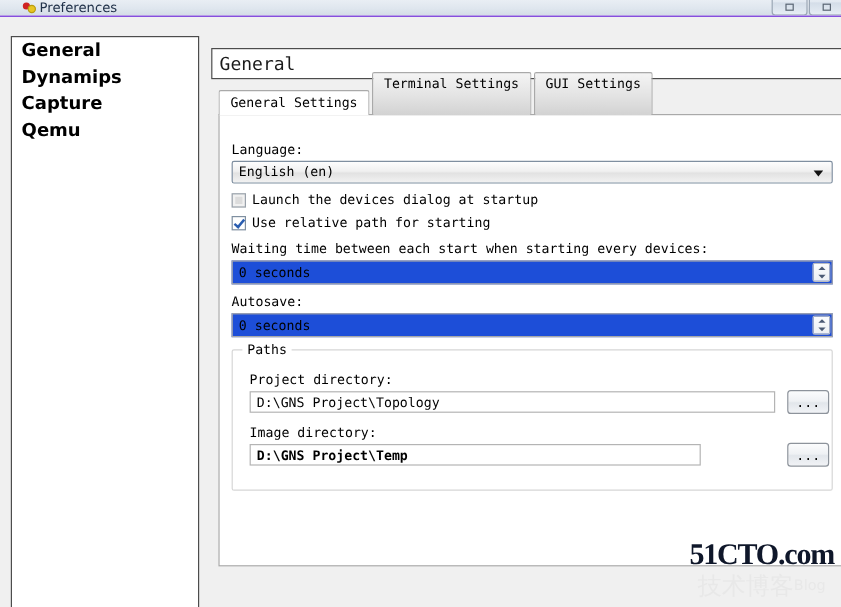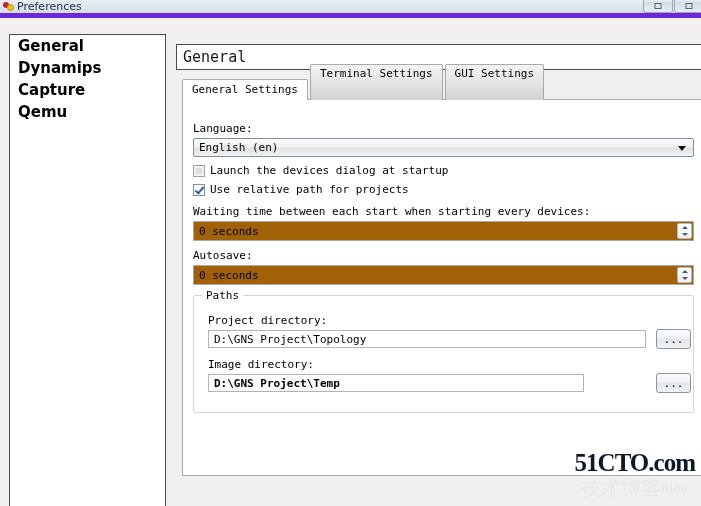--- a/index.html
+++ b/index.html
@@ -22,21 +22,21 @@
     position: absolute;
     left: 0; top: 0;
     width: 701px; height: 13px;
     background: linear-gradient(to bottom, #e9eef4 0%, #dfe6ee 55%, #d3dce6 100%);
     overflow: hidden;
   }
   #titlebar-inner {
     display: flex;
     align-items: center;
     height: 13px;
-    padding-left: 3px;
+    padding-left: 19px;
   }
   .win-icon {
     width: 11px; height: 11px;
     margin-right: 3px;
     position: relative;
     flex: 0 0 auto;
   }
   .win-icon .dot-red {
     position: absolute;
     left: 0; top: 1px;
@@ -81,21 +81,21 @@
     border: 1px solid #5b6673;
     box-sizing: border-box;
   }
 
   
   #window-body {
     position: absolute;
     left: 0; top: 13px;
     width: 701px; height: 493px;
     background: #f0f0f0;
-    border-top: 5px solid #6d28d9;
+    border-top: 1px solid #6d28d9;
     box-sizing: border-box;
   }
 
   
   #sidebar {
     position: absolute;
     left: 9px; top: 16px;
     width: 157px; height: 477px;
     background: #ffffff;
     border: 1px solid #4c4c4c;
@@ -246,21 +246,21 @@
     left: 3px; top: 0px;
     width: 3px; height: 7px;
     border: solid #2a5db0;
     border-width: 0 2px 2px 0;
     transform: rotate(40deg);
   }
 
   .spinbox {
     height: 20px;
     border: 1px solid #a9a9a9;
-    background: #a16207;
+    background: #1d4ed8;
     box-sizing: border-box;
     display: flex;
     align-items: center;
     position: relative;
   }
   .spinbox .sp-text {
     padding-left: 5px;
     font-size: 11px;
     font-family: "DejaVu Sans Mono", monospace;
     color: #000;
@@ -447,21 +447,21 @@
         <span class="cb-arrow"></span>
       </div>
 
       <div class="checkrow" style="position:absolute;left:10px;top:64px;">
         <span class="checkbox inner-gray"></span>
         <span class="field-label">Launch the devices dialog at startup</span>
       </div>
 
       <div class="checkrow" style="position:absolute;left:10px;top:83px;">
         <span class="checkbox checked"></span>
-        <span class="field-label">Use relative path for projects</span>
+        <span class="field-label">Use relative path for starting</span>
       </div>
 
       <div class="field-label" style="position:absolute;left:10px;top:105px;">Waiting time between each start when starting every devices:</div>
 
       <div class="spinbox" style="position:absolute;left:10px;top:121px;width:501px;">
         <span class="sp-text">0 seconds</span>
         <span class="spin-btns">
           <span class="sp-up"></span>
           <span class="sp-dn"></span>
         </span>

